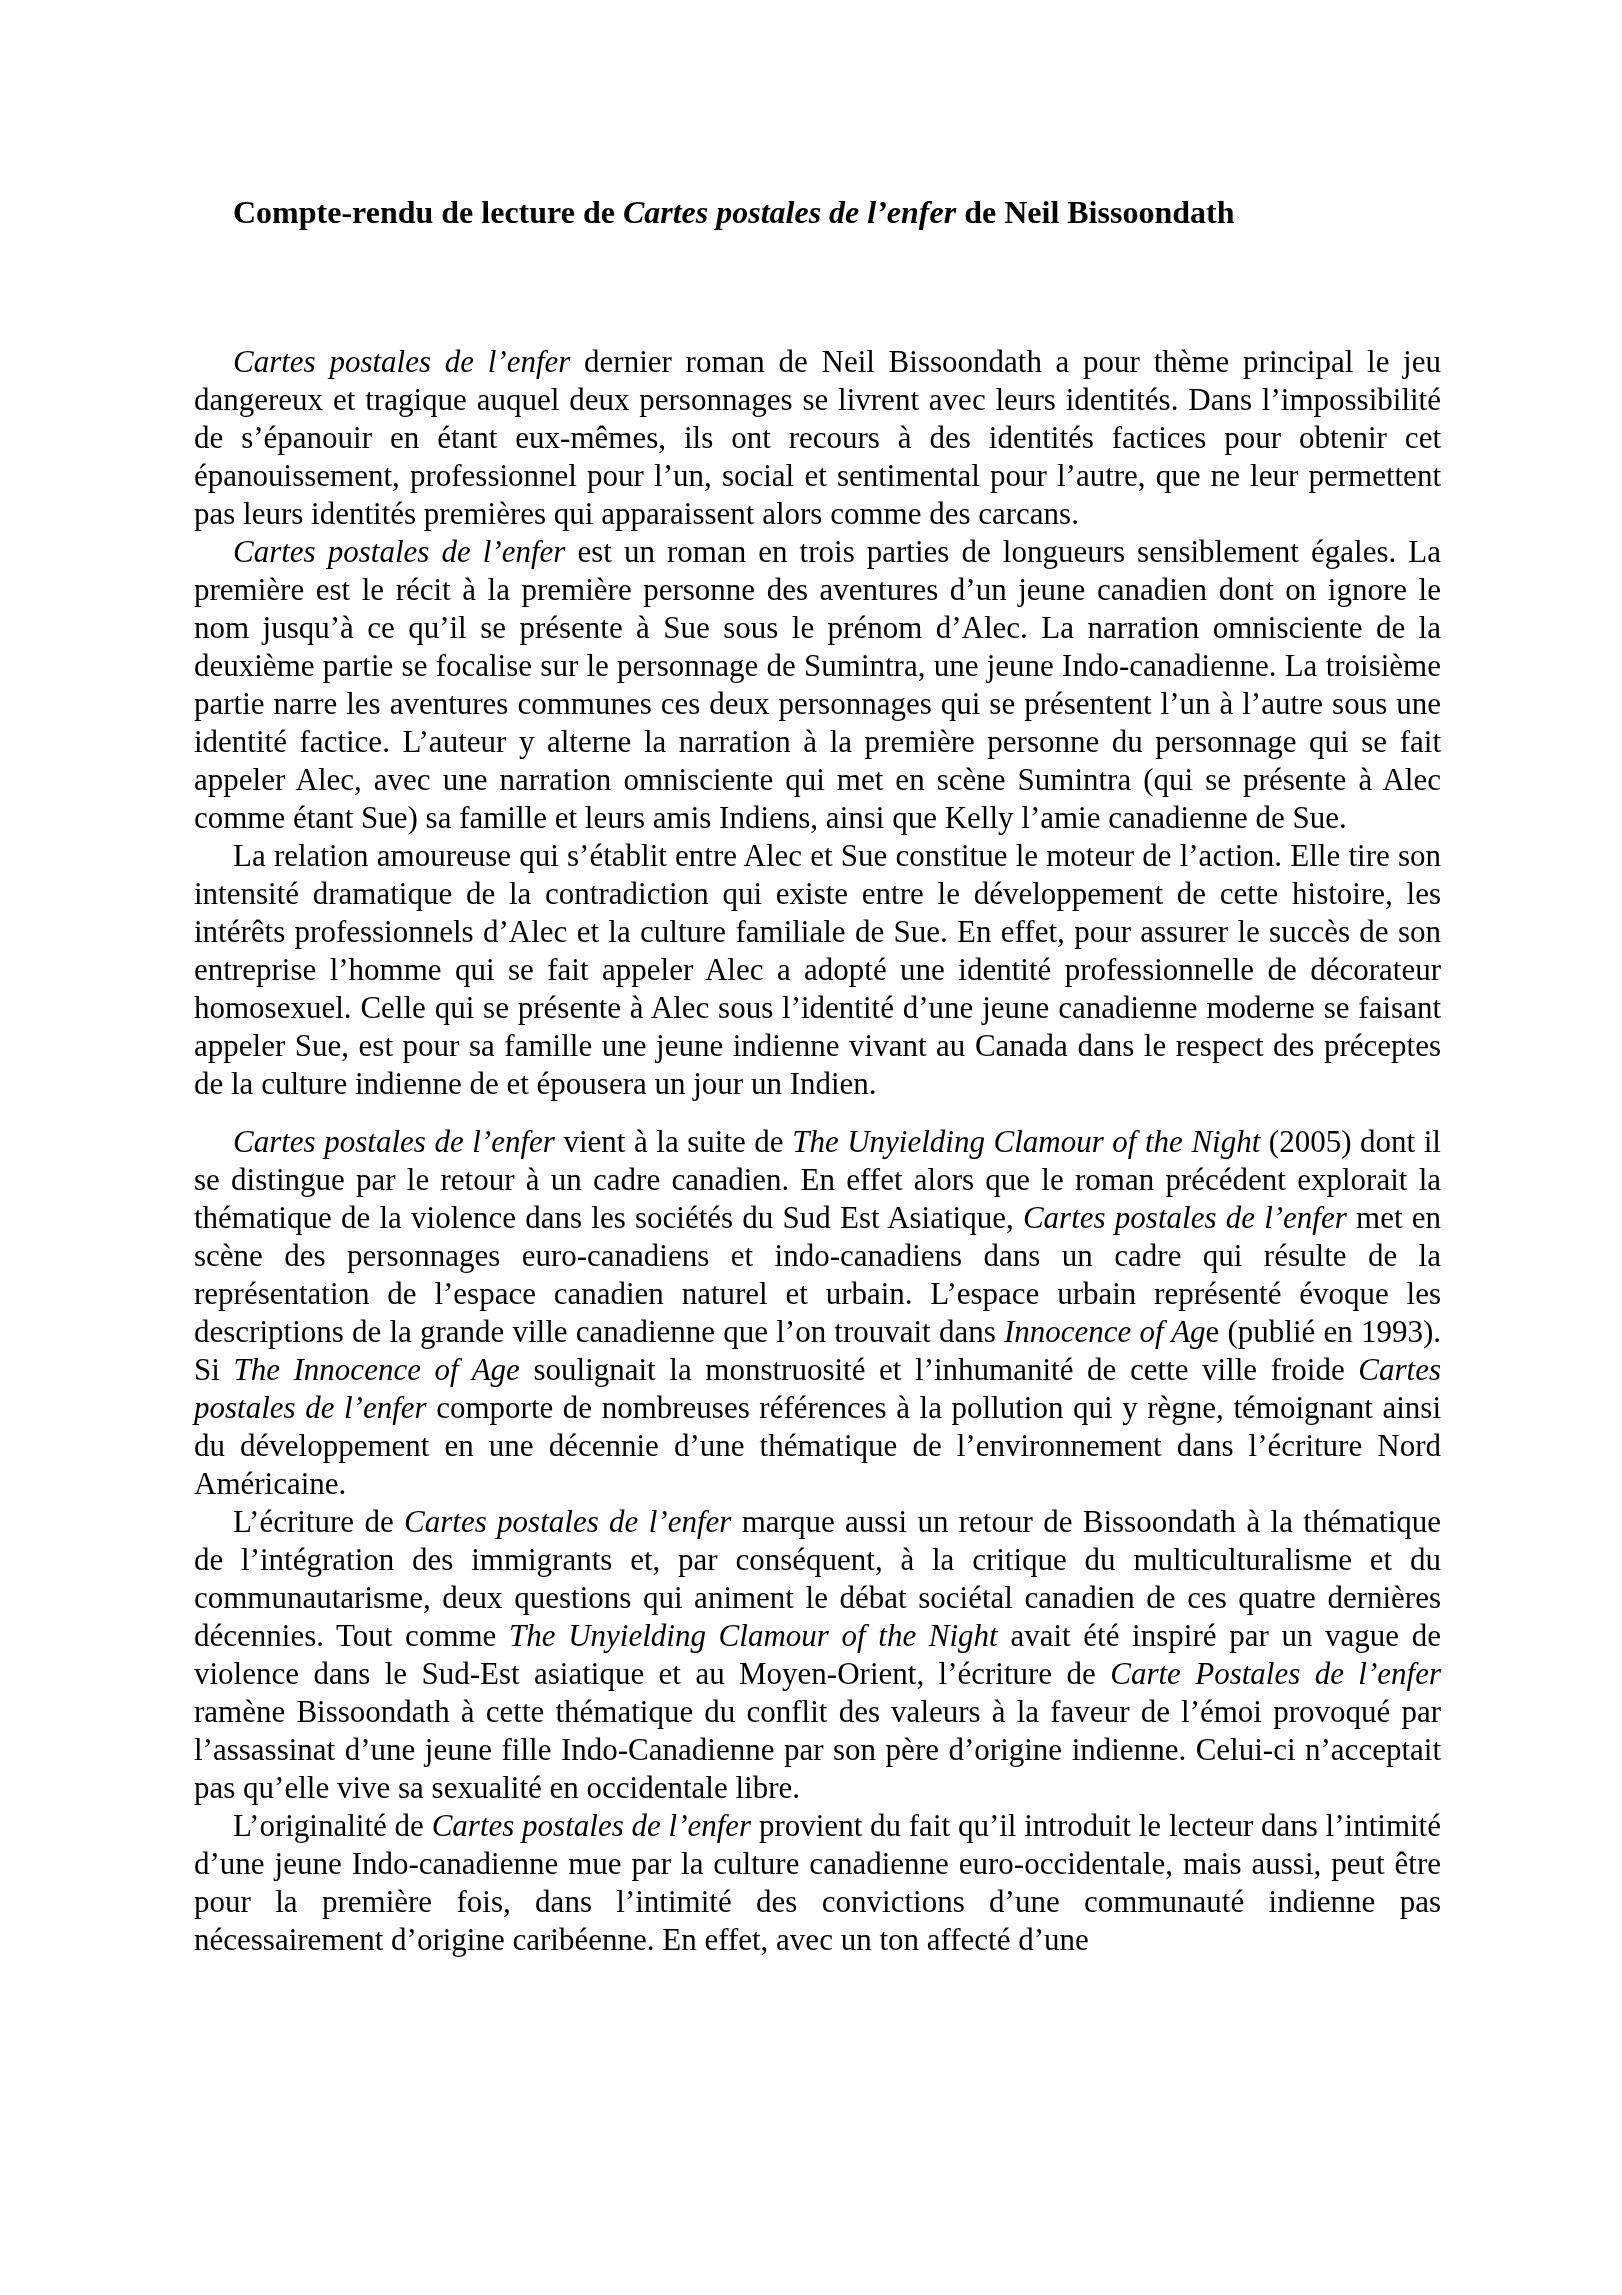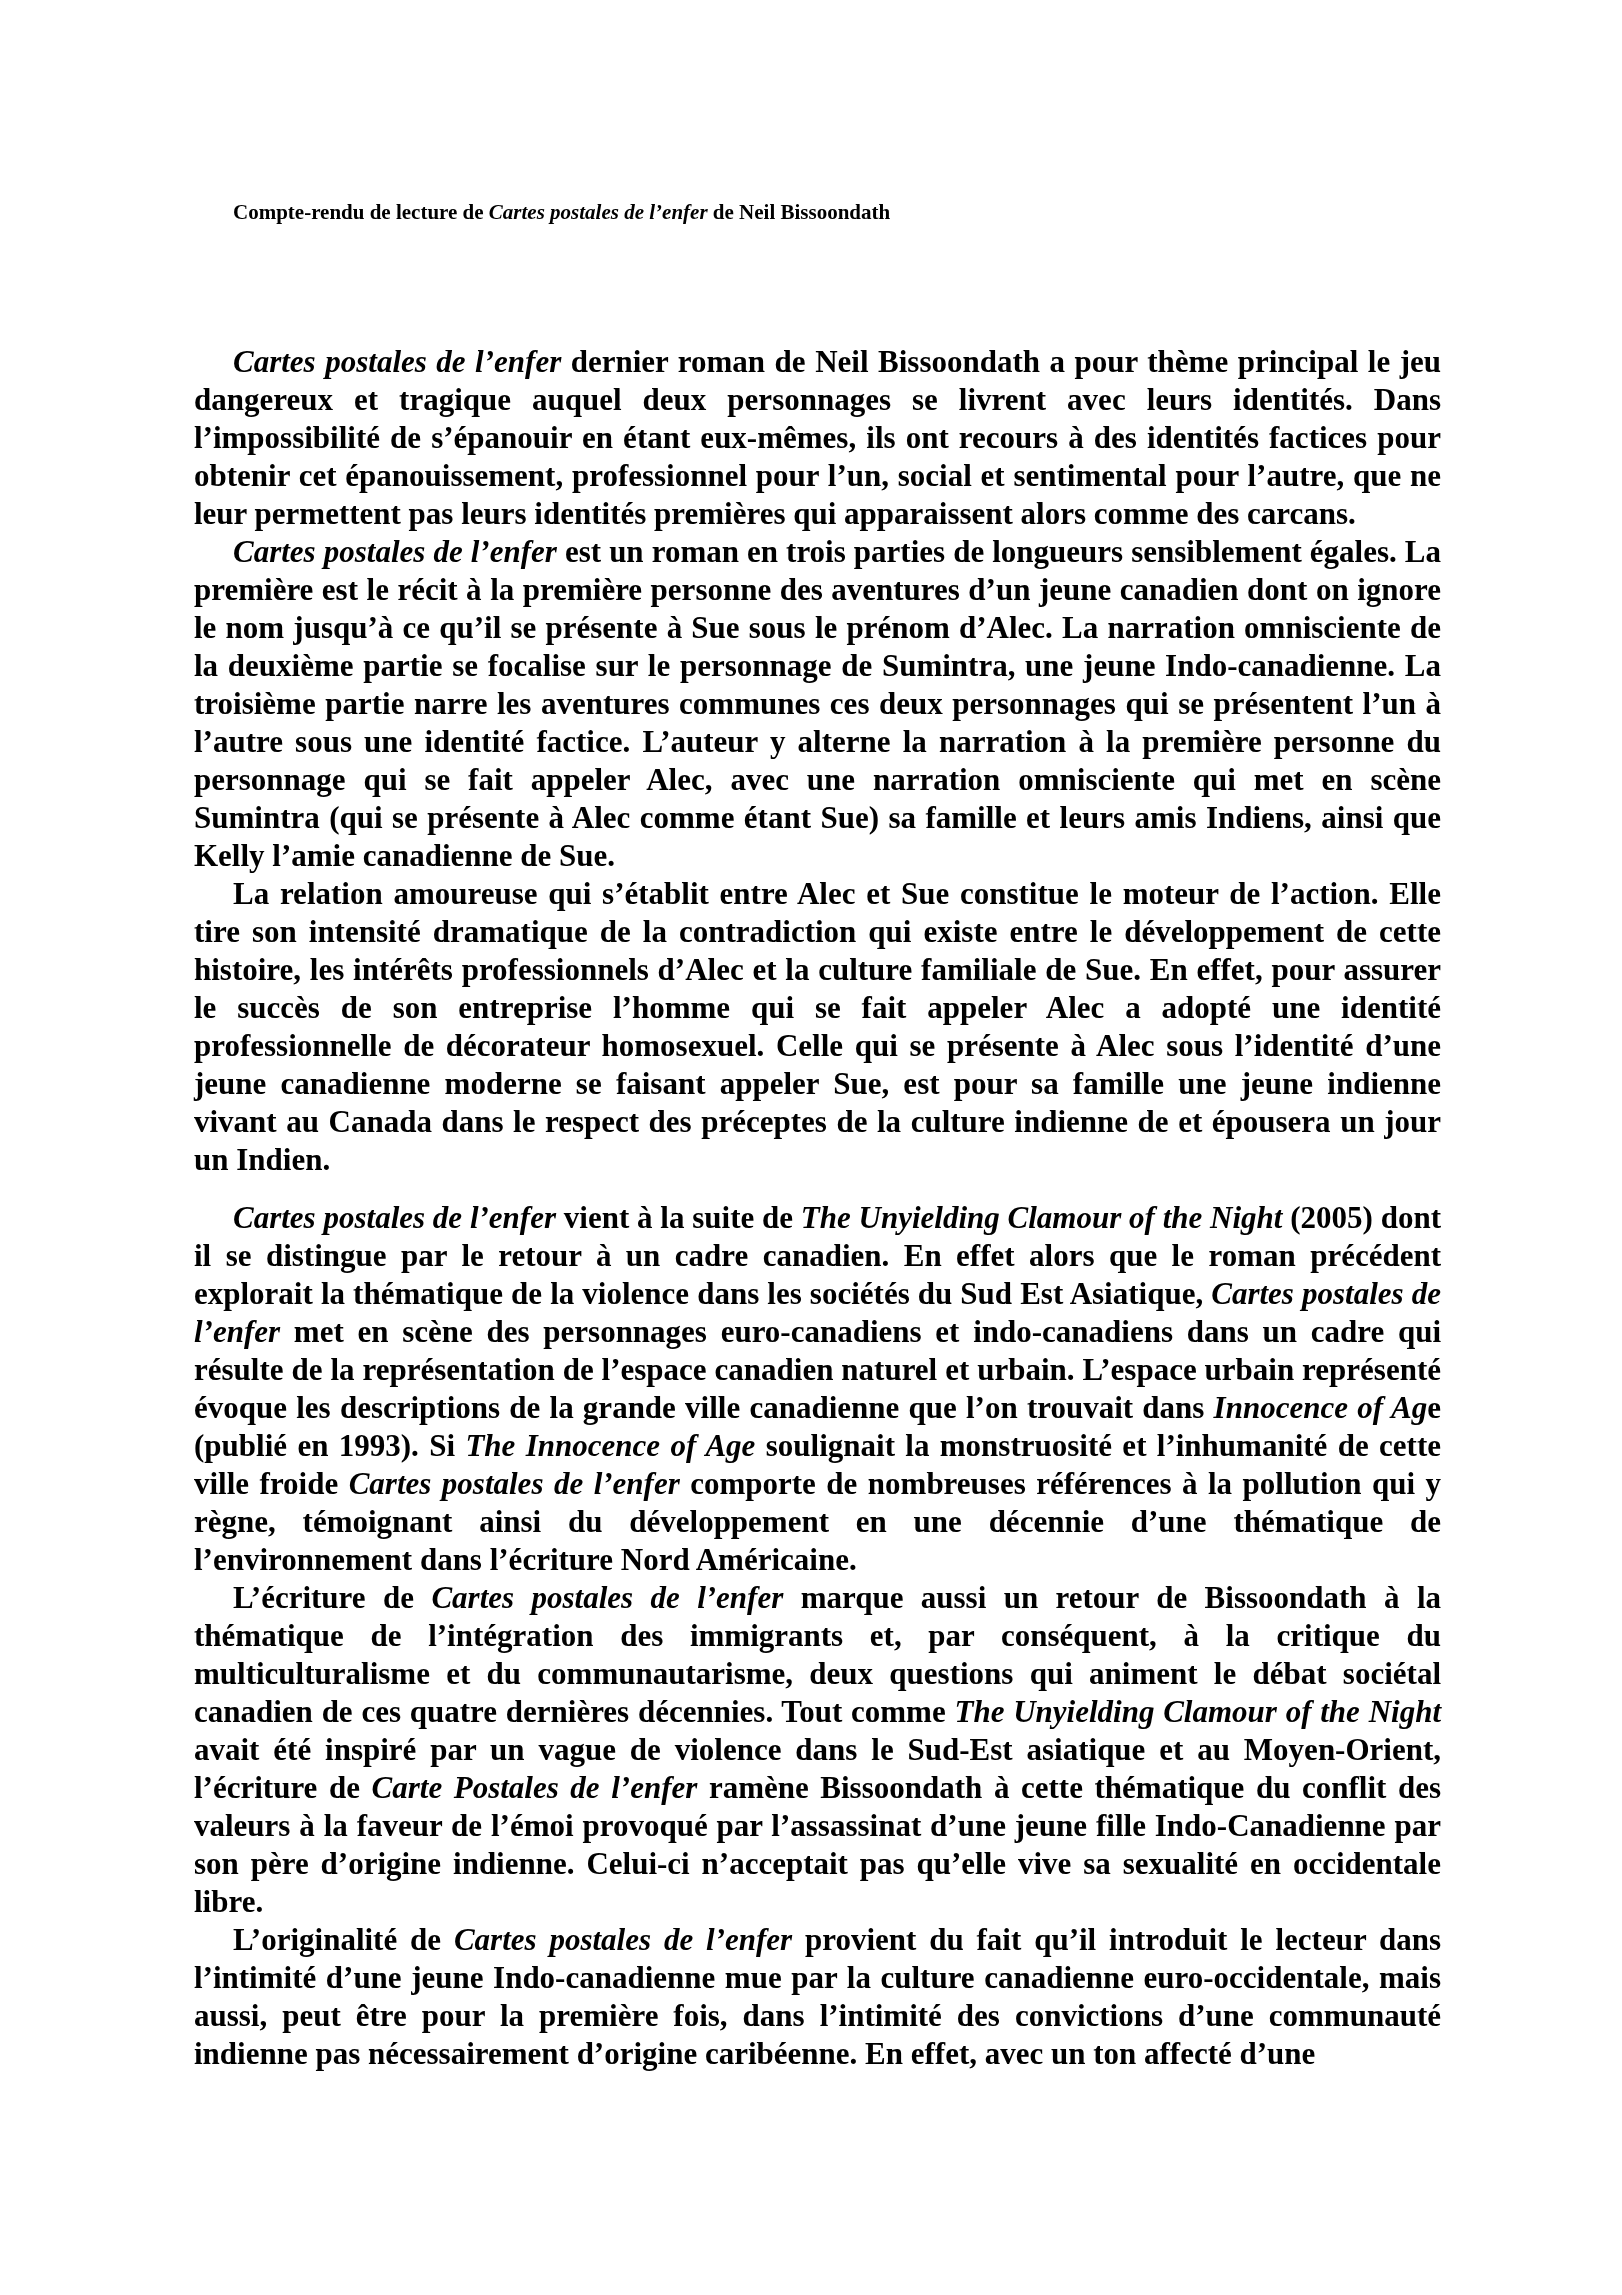--- a/index.html
+++ b/index.html
@@ -12,30 +12,29 @@
     font-family: "Liberation Serif", "DejaVu Serif", serif;
     color: #000000;
     font-size: 31px;
     line-height: 38px;
   }
   .title {
     position: absolute;
     top: 193px;
     left: 39px;
     font-weight: bold;
-    font-size: 21px;
+    font-size: 32px;
     white-space: nowrap;
     margin: 0;
   }
   .body {
     position: absolute;
     top: 343px;
     left: 0;
     width: 1247px;
-    font-weight: bold;
   }
   p.para {
     margin: 0;
     text-align: justify;
     text-indent: 39px;
     hyphens: none;
   }
   p.para.gap-before { margin-top: 20px; }
   i { font-style: italic; }
 </style>

